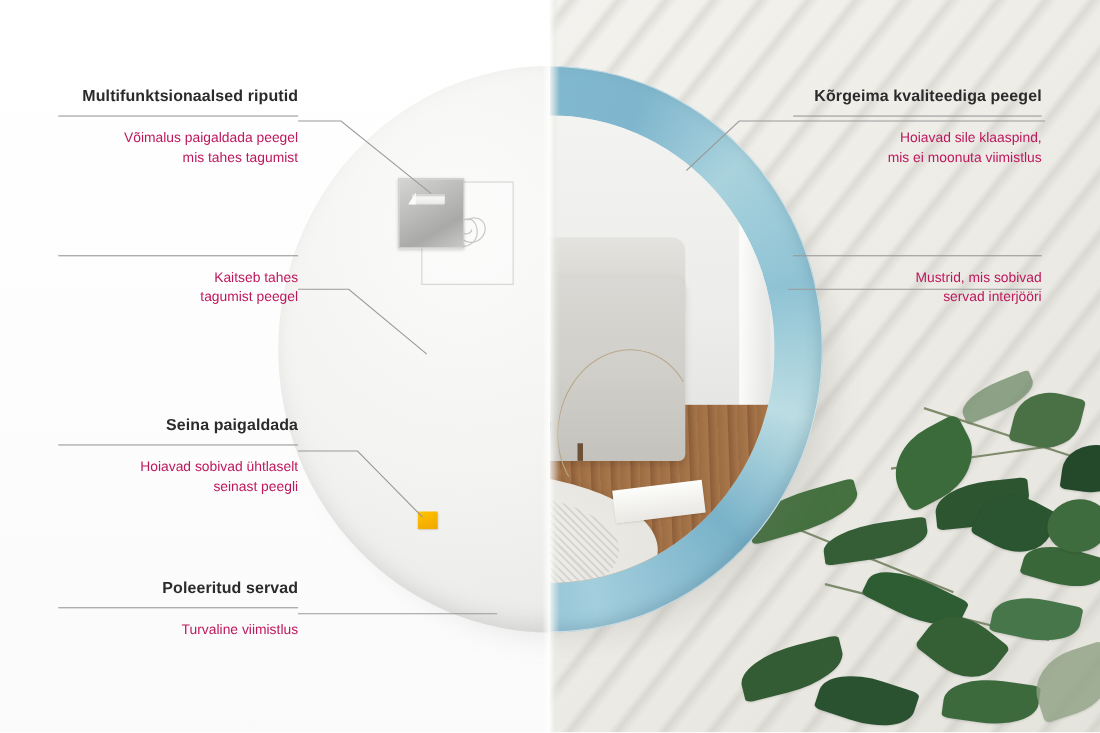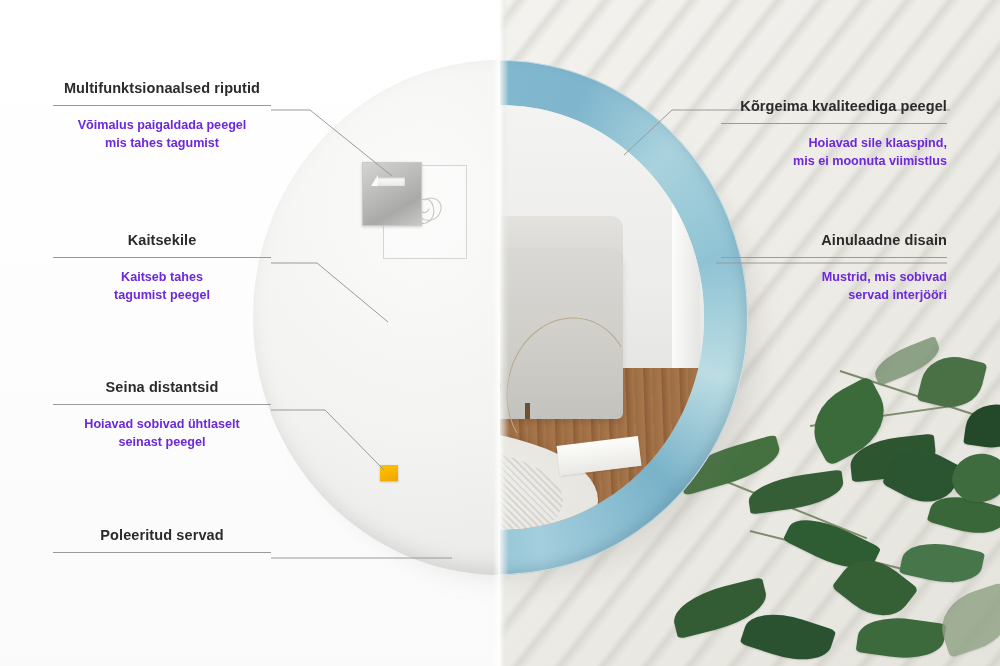--- a/index.html
+++ b/index.html
@@ -150,24 +150,24 @@
     box-shadow:0 1px 2px rgba(0,0,0,.22);
   }
 
   
   .callout{position:absolute;}
   .callout h3{
     margin:0 0 9px 0;font-size:14.5px;font-weight:bold;color:#2b2b2b;letter-spacing:.1px;
   }
   .callout .rule{height:1px;background:#9a9a9a;width:100%;}
   .callout p{
-    margin:10px 0 0 0;font-size:12.6px;line-height:1.45;color:#6d28d9;font-weight:700;
+    margin:10px 0 0 0;font-size:12.6px;line-height:1.45;color:#be185d;font-weight:400;
   }
   .c-left{left:53px;width:218px;}
-  .c-left h3,.c-left p{text-align:center;}
+  .c-left h3,.c-left p{text-align:right;}
   .c-right{width:226px;text-align:right;}
   .c-right h3,.c-right p{text-align:right;}
 
   
   .leaders{position:absolute;left:0;top:0;width:1000px;height:666px;pointer-events:none;}
 
   
   .foliage{position:absolute;left:690px;top:330px;width:330px;height:350px;}
   .leaf{position:absolute;background:#2f5d33;border-radius:60% 8% 60% 8%;
     box-shadow:0 1px 2px rgba(0,0,0,.12);}
@@ -269,53 +269,54 @@
   <div class="callout c-left" style="top:80px;">
     <h3>Multifunktsionaalsed riputid</h3>
     <div class="rule"></div>
     <p>
       <span>Võimalus paigaldada peegel</span><br>
       <span>mis tahes tagumist</span>
     </p>
   </div>
 
   <div class="callout c-left" style="top:232px;">
-    <h3>Kaitsekile</h3>
     <div class="rule"></div>
     <p>
       <span>Kaitseb tahes</span><br>
       <span>tagumist peegel</span>
     </p>
   </div>
 
   <div class="callout c-left" style="top:379px;">
-    <h3>Seina distantsid</h3>
+    <h3>Seina paigaldada</h3>
     <div class="rule"></div>
     <p>
       <span>Hoiavad sobivad ühtlaselt</span><br>
-      <span>seinast peegel</span>
+      <span>seinast peegli</span>
     </p>
   </div>
 
   <div class="callout c-left" style="top:527px;">
     <h3>Poleeritud servad</h3>
     <div class="rule"></div>
-  </div>
-
-  <div class="callout c-right" style="left:721px;top:80px;margin-top:18px;">
+    <p>
+      <span>Turvaline viimistlus</span>
+    </p>
+  </div>
+
+  <div class="callout c-right" style="left:721px;top:80px;">
     <h3>Kõrgeima kvaliteediga peegel</h3>
     <div class="rule"></div>
     <p>
       <span>Hoiavad sile klaaspind,</span><br>
       <span>mis ei moonuta viimistlus</span>
     </p>
   </div>
 
   <div class="callout c-right" style="left:721px;top:232px;">
-    <h3>Ainulaadne disain</h3>
     <div class="rule"></div>
     <p>
       <span>Mustrid, mis sobivad</span><br>
       <span>servad interjööri</span>
     </p>
   </div>
 
 </div>
 
 </body></html>

